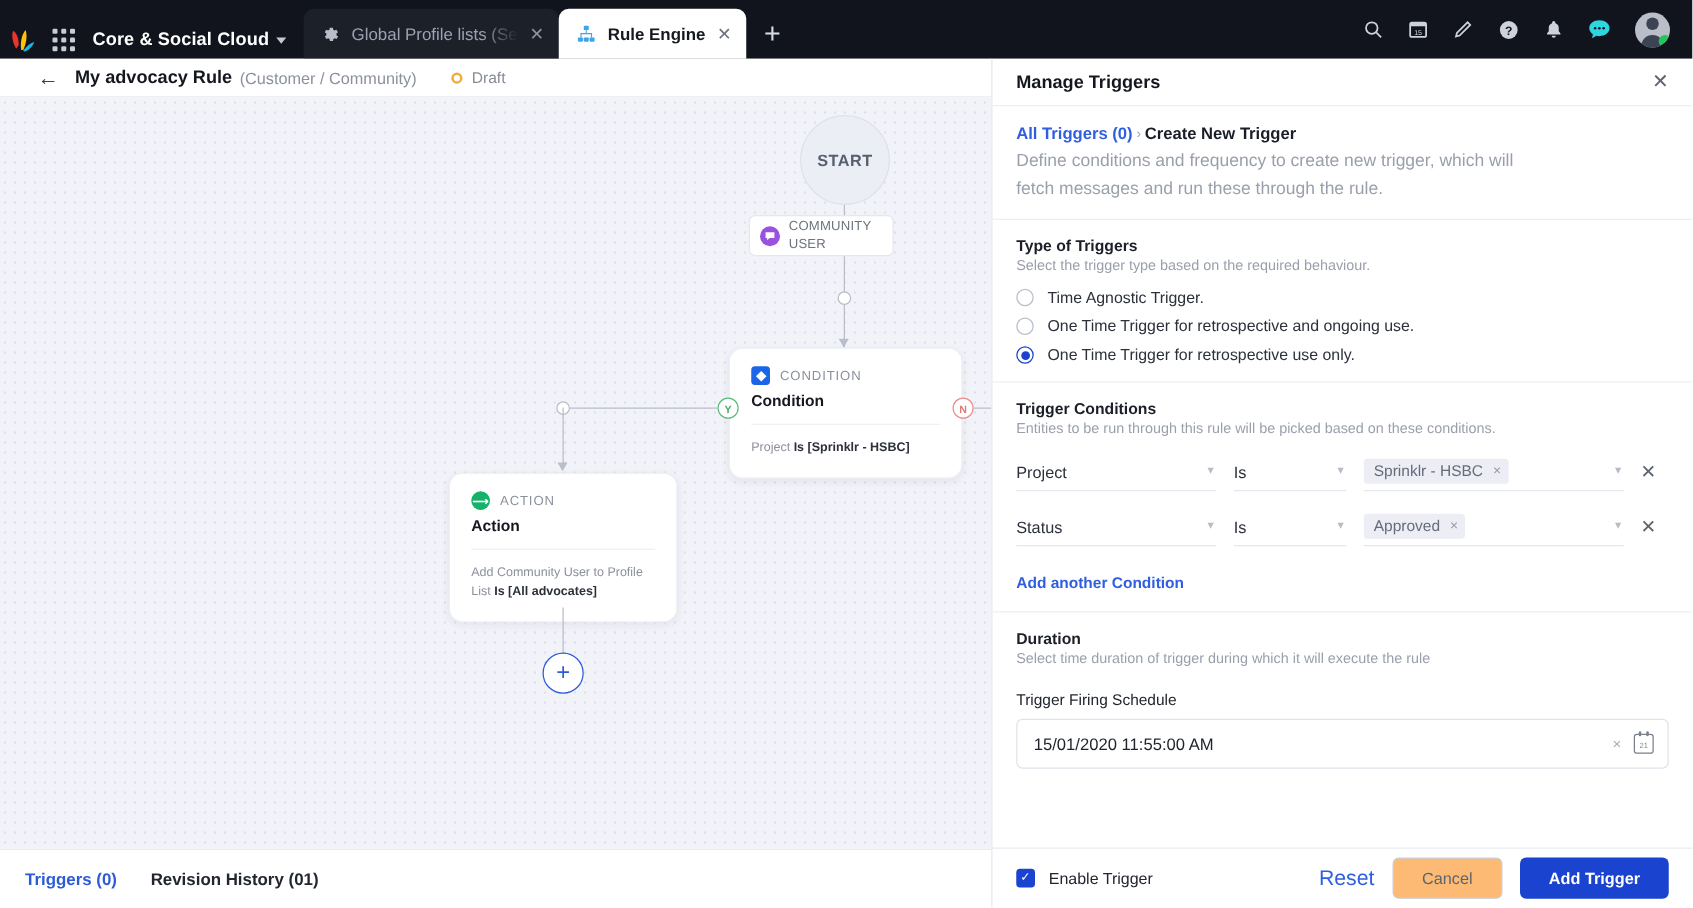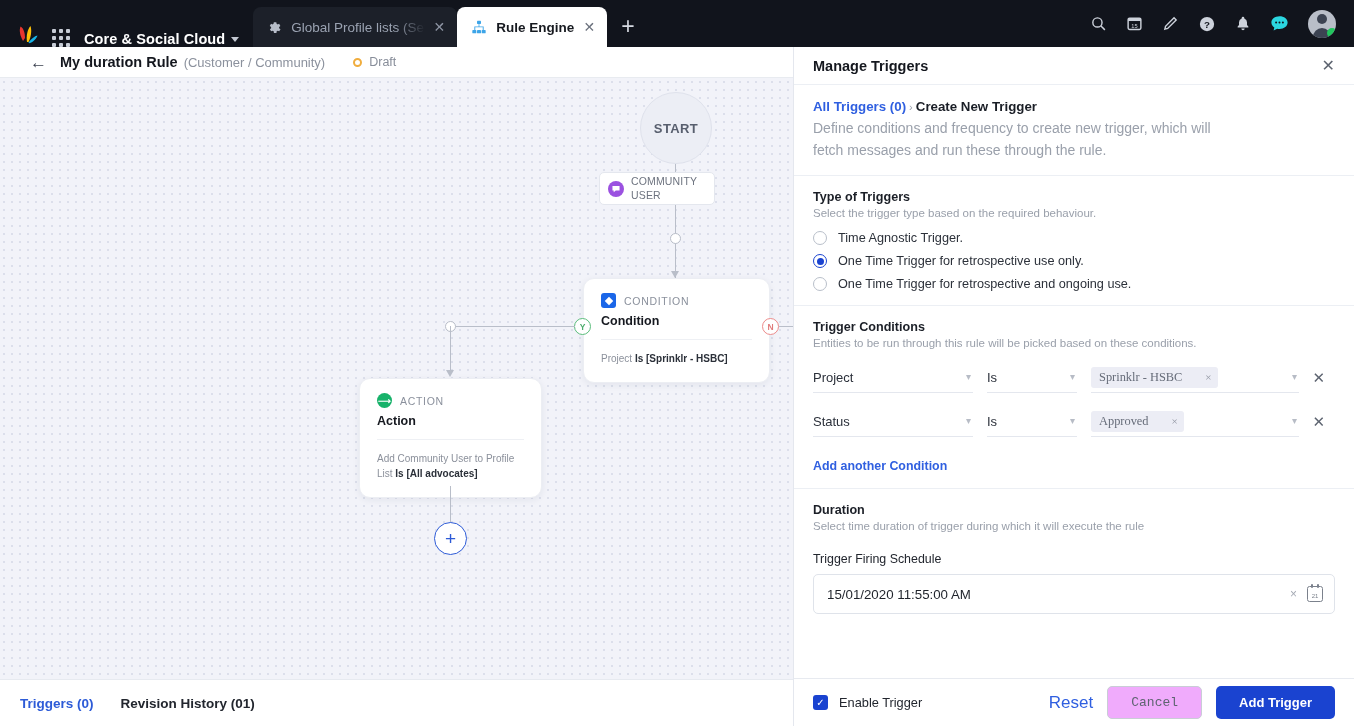--- a/index.html
+++ b/index.html
@@ -9,21 +9,21 @@
     overflow: hidden;
     background: #ffffff;
   }
   #app { position: relative; width: 1354px; height: 726px; }
 
   
   .topbar {
     position: absolute; top: 0; left: 0; width: 1354px; height: 47px;
     background: #11141c; display: flex; align-items: flex-end;
   }
-  .tb-left { display: flex; align-items: flex-end; height: 30px; padding-left: 14px; gap: 12px; }
+  .tb-left { display: flex; align-items: center; height: 30px; padding-left: 4px; gap: 12px; }
   .logo { width: 26px; height: 26px; position: relative; }
   .grid-icon { display: grid; grid-template-columns: repeat(3, 4px); grid-template-rows: repeat(3, 4px); gap: 3px; }
   .grid-icon i { width: 4px; height: 4px; background: #c7ccd6; border-radius: 1px; display: block; }
   .workspace {
     color: #ffffff; font-size: 14.5px; font-weight: bold; letter-spacing: .1px;
     display: flex; align-items: center; gap: 6px; margin-left: 2px;
   }
   .caret-d { width: 0; height: 0; border-left: 4.5px solid transparent; border-right: 4.5px solid transparent; border-top: 5px solid #c3c8d2; }
 
   .tabs { display: flex; align-items: flex-end; height: 47px; margin-left: 14px; gap: 0; }
@@ -158,21 +158,21 @@
   .radio-row { display: flex; align-items: center; gap: 11px; cursor: pointer; }
   .radio { width: 14px; height: 14px; border-radius: 50%; border: 1.4px solid #b9bfca; background:#fff; flex:0 0 auto; display:flex; align-items:center; justify-content:center; }
   .radio.on { border-color: #1a43d0; border-width: 1.6px; }
   .radio.on::after { content:''; width: 7px; height: 7px; border-radius: 50%; background: #1a43d0; }
   .radio-label { font-size: 12.7px; color: #2c313a; }
 
   .cond-row { display: grid; grid-template-columns: 160px 14px 90px 14px 208px 26px; align-items: center; margin-top: 13px; }
   .field { border-bottom: 1px solid #e4e7ee; height: 31px; display: flex; align-items: center; position: relative; }
   .field .val { font-size: 13px; color: #2b303a; }
   .chev { position: absolute; right: 2px; color: #b7bcc6; font-size: 10px; line-height: 1; }
-  .token { background: #ecedf5; border-radius: 3px; padding: 3px 6px 3px 8px; display: inline-flex; align-items: center; gap: 23px; font-size: 12.4px; color: #666c79; font-family: Liberation Serif, serif; }
+  .token { background: #ecedf5; border-radius: 3px; padding: 3px 6px 3px 8px; display: inline-flex; align-items: center; gap: 8px; font-size: 12.4px; color: #666c79; }
   .token .tx { color: #9499a5; font-size: 11px; cursor: pointer; }
   .rowx { color: #5d6470; font-size: 15px; text-align: right; cursor: pointer; line-height: 1; }
   .addcond { color: #2f5fe0; font-size: 12.4px; font-weight: bold; margin-top: 22px; display: inline-block; cursor: pointer; }
 
   .inp-label { font-size: 12.4px; color: #22262e; margin-top: 20px; }
   .dateinput {
     margin-top: 8px; height: 40px; border: 1px solid #dfe3ea; border-radius: 5px;
     display: flex; align-items: center; padding: 0 11px 0 13px; gap: 10px;
   }
   .dateinput .dv { font-size: 13.3px; color: #1f232b; flex: 1; }
@@ -184,21 +184,21 @@
   .panel-foot {
     height: 48px; border-top: 1px solid #e7eaf0; display: flex; align-items: center;
     padding: 0 19px; gap: 0; flex: 0 0 auto;
   }
   .cb-wrap { display: flex; align-items: center; gap: 11px; cursor: pointer; }
   .cbox { width: 15px; height: 15px; border-radius: 3px; background: #1a43d0; display:flex; align-items:center; justify-content:center; color:#fff; font-size: 10px; line-height:1; }
   .cb-label { font-size: 12.8px; color: #22262e; }
   .foot-actions { margin-left: auto; display: flex; align-items: center; gap: 14px; }
   .linkbtn { color: #2f5fe0; font-size: 17px; cursor: pointer; }
   .btn { height: 33px; border-radius: 5px; padding: 0 23px; font-size: 13px; display:flex; align-items:center; justify-content:center; cursor: pointer; }
-  .btn.ghost { border: 1px solid #c9cdd6; background: #f0abfc; color: #5d6470; font-family: Liberation Mono, monospace; }
+  .btn.ghost { border: 1px solid #c9cdd6; background: #fdba74; color: #5d6470; }
   .btn.primary { background: #1a43d0; color: #fff; font-weight: bold; }
 </style>
 </head>
 <body>
 
 <div id="app">
 
   <div class="topbar">
     <div class="tb-left">
       <div class="logo">
@@ -287,21 +287,21 @@
         </svg>
       </span>
       <span class="avatar">
         <span class="avatar-dot"></span>
       </span>
     </div>
   </div>
 
   <div class="subheader">
     <span class="backarrow">←</span>
-    <span class="rule-title">My duration Rule</span>
+    <span class="rule-title">My advocacy Rule</span>
     <span class="rule-sub">(Customer / Community)</span>
     <span class="status-wrap">
       <span class="status-ring"></span>
       <span class="status-text">Draft</span>
     </span>
   </div>
 
   <div class="canvas">
 
     <div class="node start">
@@ -390,26 +390,26 @@
 
       <div class="sect divide">
         <div class="sect-title">Type of Triggers</div>
         <div class="sect-sub">Select the trigger type based on the required behaviour.</div>
         <div class="radios">
           <label class="radio-row">
             <span class="radio"></span>
             <span class="radio-label">Time Agnostic Trigger.</span>
           </label>
           <label class="radio-row">
+            <span class="radio"></span>
+            <span class="radio-label">One Time Trigger for retrospective and ongoing use.</span>
+          </label>
+          <label class="radio-row">
             <span class="radio on"></span>
             <span class="radio-label">One Time Trigger for retrospective use only.</span>
-          </label>
-          <label class="radio-row">
-            <span class="radio"></span>
-            <span class="radio-label">One Time Trigger for retrospective and ongoing use.</span>
           </label>
         </div>
       </div>
 
       <div class="sect divide">
         <div class="sect-title">Trigger Conditions</div>
         <div class="sect-sub">Entities to be run through this rule will be picked based on these conditions.</div>
 
         <div class="cond-row">
           <div class="field">

